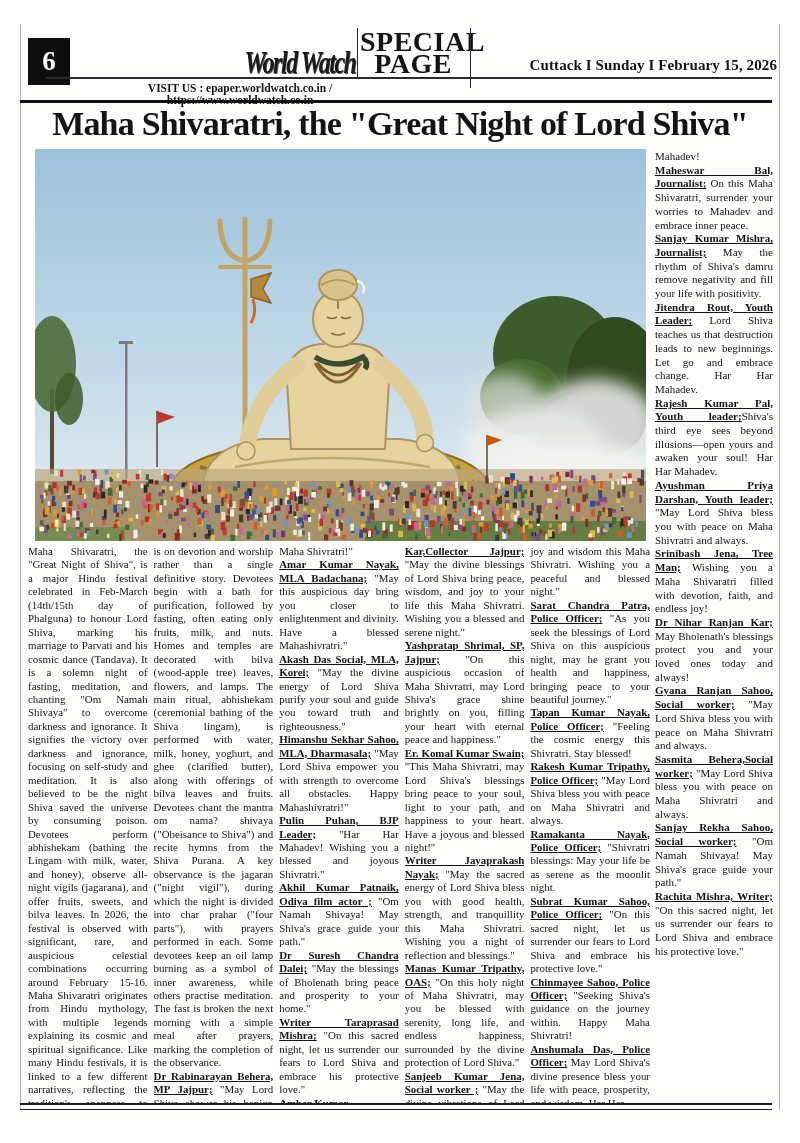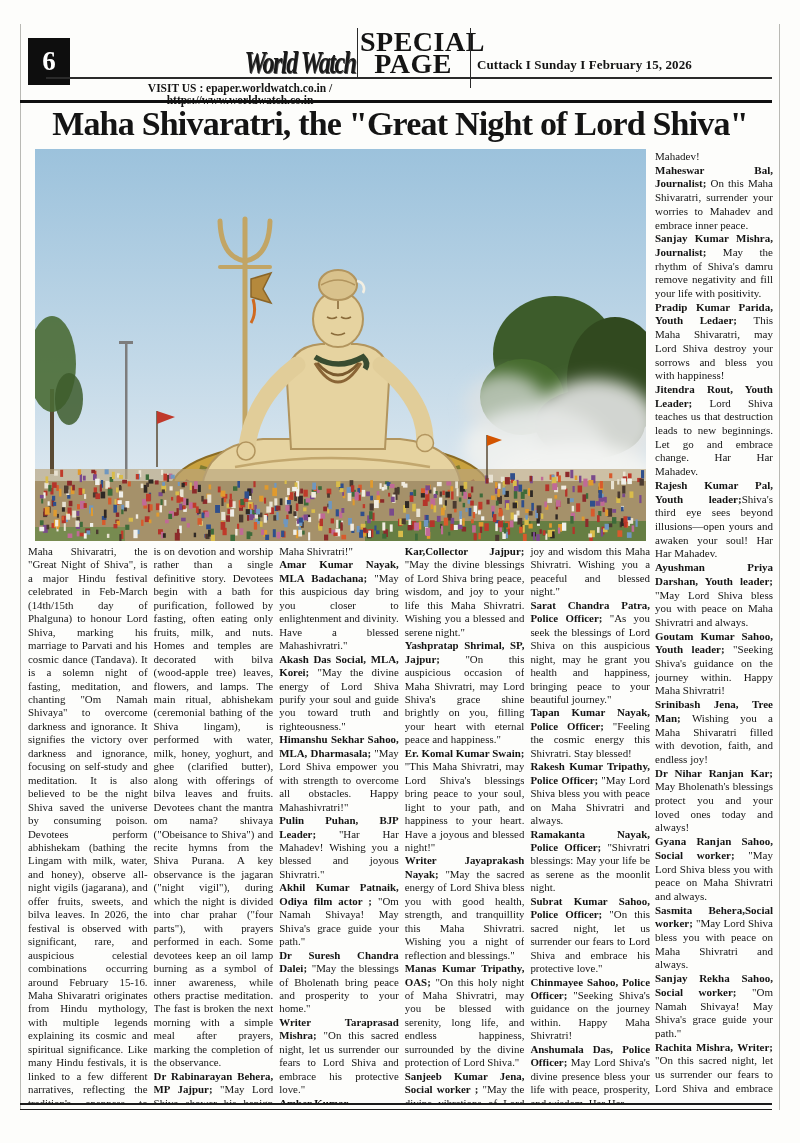--- a/index.html
+++ b/index.html
@@ -10,29 +10,29 @@
   .sideborder{position:absolute;top:24px;height:1086px;width:1px;background:#b9b9b4;}
   #pagebox{position:absolute;left:28px;top:38px;width:42px;height:47px;background:#0e0e0e;color:#fff;
     display:flex;align-items:center;justify-content:center;font-size:27px;font-weight:bold;}
   #logo{position:absolute;left:235px;top:45px;width:130px;text-align:center;font-size:24px;font-weight:bold;
     font-style:italic;letter-spacing:-1.5px;transform:scaleY(1.35);transform-origin:top;color:#1a1a1a;
     text-shadow:0.6px 0.6px 0 #555;}
   .vline{position:absolute;width:1px;background:#2a2a2a;}
   #vline1{left:357px;top:28px;height:50px;}
   #vline2{left:470px;top:28px;height:60px;}
   #special{position:absolute;left:360px;top:31px;width:106px;text-align:center;font-size:28px;font-weight:bold;line-height:22px;letter-spacing:0.5px;}
-  #dateline{position:absolute;left:477px;top:57px;width:300px;font-size:13px;font-weight:bold;letter-spacing:0.1px;}
+  #dateline{position:absolute;left:477px;top:57px;width:300px;font-size:15px;font-weight:bold;letter-spacing:0.1px;text-align:right;}
   #hrule{position:absolute;left:46px;top:77px;width:726px;height:2px;background:#2a2a2a;}
   #visitus{position:absolute;left:100px;top:82px;width:280px;text-align:center;font-size:11.5px;font-weight:bold;}
   #topbar{position:absolute;left:20px;top:100px;width:752px;height:3px;background:#101010;}
   #headline{position:absolute;left:24px;top:105px;width:752px;text-align:center;font-size:34px;font-weight:bold;
     letter-spacing:-0.8px;white-space:nowrap;}
   #photo{position:absolute;left:35px;top:149px;width:611px;height:392px;overflow:hidden;background:#cfe0ec;}
   .news-text p{margin:0;text-align:justify;}
-  .news-text b{font-weight:700;}
+  .news-text b{font-weight:700;text-decoration:underline;}
   #right-col{position:absolute;left:655px;top:150px;width:118px;height:948px;overflow:hidden;
     font-size:11px;line-height:13.7px;}
   #cols{position:absolute;left:28px;top:545px;width:622px;height:558px;display:flex;gap:6px;overflow:hidden;
     font-size:10.9px;line-height:13.45px;}
   .ncol{flex:1 1 0;overflow:hidden;}
   #bottomrule{position:absolute;left:20px;top:1103px;width:752px;height:4px;
     border-top:2.5px solid #1b1b1b;border-bottom:1.2px solid #1b1b1b;}
 </style>
 </head>
 <body>
@@ -884,25 +884,23 @@
       <line x1="452" y1="286" x2="452" y2="330" stroke="#5a4a33" stroke-width="1.5"></line>
       <path d="M452 286 L 467 291 L 452 297 Z" fill="#d35400"></path>
     </g>
   </svg>
 </div>
 
 <div id="right-col" class="news-text">
     <p><span>Mahadev!</span></p>
     <p><b>Maheswar Bal, Journalist;</b><span> On this Maha Shivaratri, surrender your worries to Mahadev and embrace inner peace.</span></p>
     <p><b>Sanjay Kumar Mishra, Journalist;</b><span> May the rhythm of Shiva's damru remove negativity and fill your life with positivity.</span></p>
-    <p><b>Pradip Kumar Parida, Youth Ledaer;</b><span> This Maha Shivaratri, may Lord Shiva destroy your sorrows and bless you with happiness!</span></p>
     <p><b>Jitendra Rout, Youth Leader;</b><span> Lord Shiva teaches us that destruction leads to new beginnings. Let go and embrace change. Har Har Mahadev.</span></p>
     <p><b>Rajesh Kumar Pal, Youth leader;</b><span>Shiva's third eye sees beyond illusions—open yours and awaken your soul! Har Har Mahadev.</span></p>
     <p><b>Ayushman Priya Darshan, Youth leader;</b><span> "May Lord Shiva bless you with peace on Maha Shivratri and always.</span></p>
-    <p><b>Goutam Kumar Sahoo, Youth leader;</b><span> "Seeking Shiva's guidance on the journey within. Happy Maha Shivratri!</span></p>
     <p><b>Srinibash Jena, Tree Man;</b><span> Wishing you a Maha Shivaratri filled with devotion, faith, and endless joy!</span></p>
     <p><b>Dr Nihar Ranjan Kar;</b><span> May Bholenath's blessings protect you and your loved ones today and always!</span></p>
     <p><b>Gyana Ranjan Sahoo, Social worker;</b><span> "May Lord Shiva bless you with peace on Maha Shivratri and always.</span></p>
     <p><b>Sasmita Behera,Social worker;</b><span> "May Lord Shiva bless you with peace on Maha Shivratri and always.</span></p>
     <p><b>Sanjay Rekha Sahoo, Social worker;</b><span> "Om Namah Shivaya! May Shiva's grace guide your path."</span></p>
     <p><b>Rachita Mishra, Writer;</b><span> "On this sacred night, let us surrender our fears to Lord Shiva and embrace his protective love."</span></p>
   </div>
 
 <div id="cols">
   <div class="ncol news-text">

